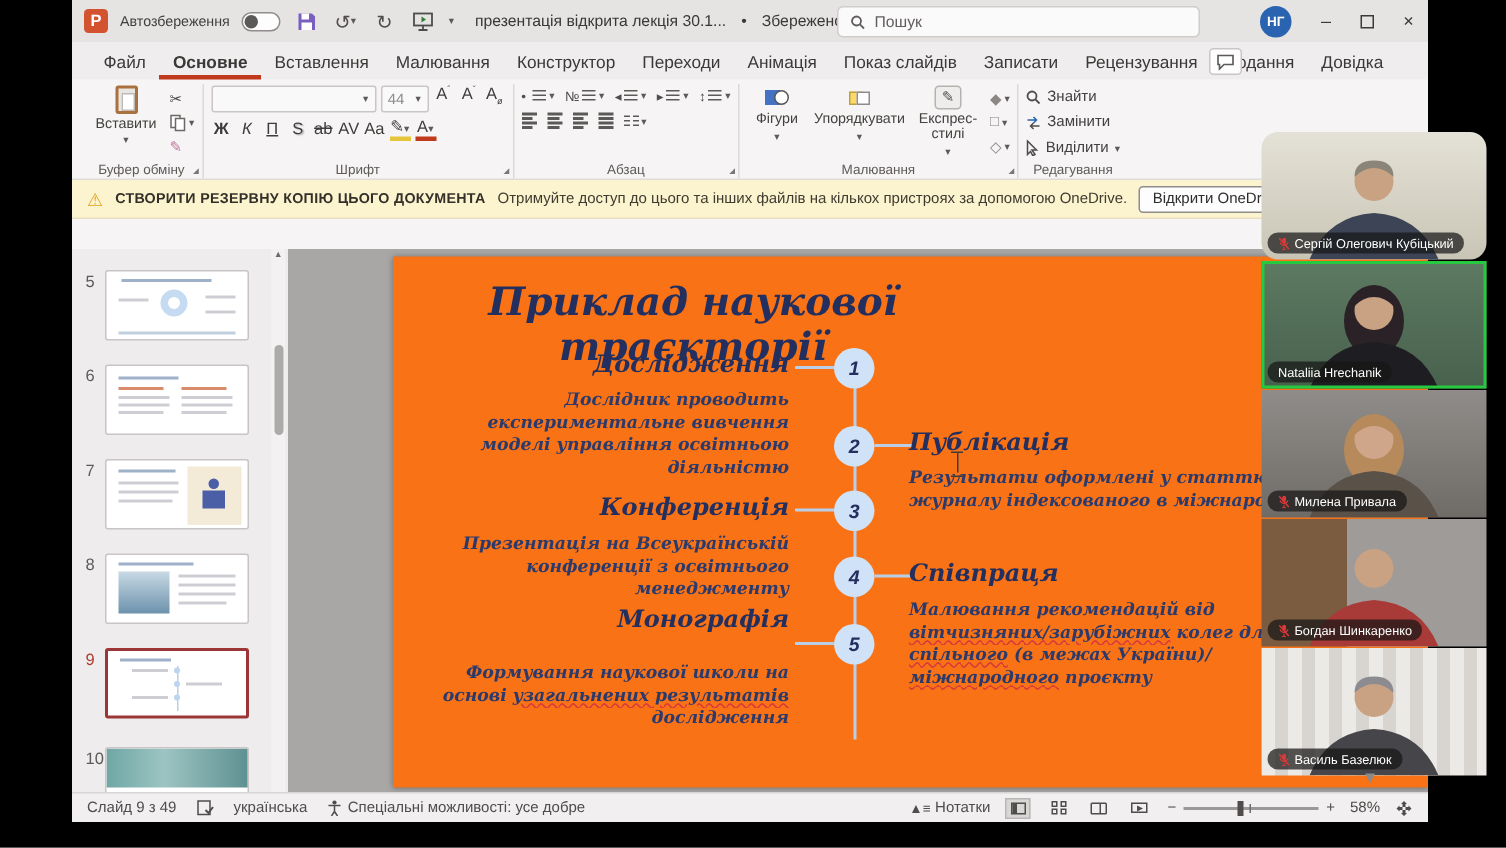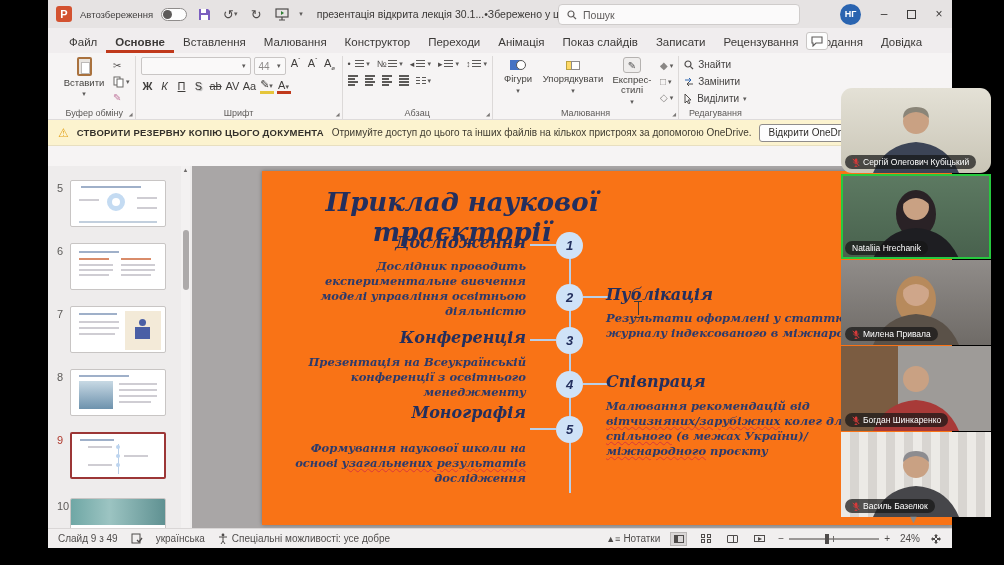--- a/index.html
+++ b/index.html
@@ -13,21 +13,21 @@
   .window{position:absolute;left:48px;top:0;width:904px;height:548px;background:#f6f4f4;}
 
   
   .titlebar{position:relative;height:28px;background:#e6e3e3;display:flex;align-items:center;padding-left:8px;gap:8px;font-size:10.5px;color:#3a3836;}
   .ppticon{width:16px;height:16px;border-radius:3px;background:#d35230;color:#fff;font-weight:bold;font-size:11px;display:flex;align-items:center;justify-content:center;}
   .autosave{font-size:9.5px;color:#413f3e;}
   .toggle{width:26px;height:13px;border-radius:7px;background:#fdfdfd;border:1px solid #8f8c8b;position:relative;}
   .toggle .knob{position:absolute;left:1px;top:1px;width:9px;height:9px;border-radius:50%;background:#5c5a59;}
   .tb-ic{width:18px;height:16px;display:flex;align-items:center;justify-content:center;color:#4f4c4b;font-size:13px;}
   .chev{font-size:7px;color:#5c5a59;}
-  .fname{display:flex;align-items:center;gap:0;margin-left:6px;white-space:nowrap;}
+  .fname{display:flex;align-items:center;gap:10px;margin-left:6px;white-space:nowrap;}
   .searchbox{position:absolute;left:510px;top:4px;width:242px;height:21px;background:#fbfafa;border:1px solid #cfcccb;border-radius:4px;display:flex;align-items:center;gap:6px;padding:0 8px;color:#605d5c;font-size:10.5px;}
   .tb-right{position:absolute;right:6px;top:0;height:28px;display:flex;align-items:center;gap:16px;}
   .avatar{width:21px;height:21px;border-radius:50%;background:var(--avatar-blue);color:#fff;font-size:9px;font-weight:bold;display:flex;align-items:center;justify-content:center;}
   .wbtn{color:#3c3a39;font-size:12px;width:14px;text-align:center;}
   .restore{width:9px;height:9px;border:1px solid #3c3a39;}
 
   
   .tabrow{position:relative;height:25px;background:#f0edee;display:flex;align-items:flex-end;padding-left:12px;}
   .rtab{font-size:11.5px;color:#3b3937;padding:4px 9px 5px;white-space:nowrap;}
   .rtab.active{font-weight:bold;border-bottom:3px solid var(--accent-red);padding-bottom:2px;}
@@ -556,21 +556,21 @@
             <span class="v-show"></span>
           </span>
         <div class="zslider">
           <span>−</span>
           <div class="ztrack">
               <div class="zmid"></div>
               <div class="zthumb"></div>
             </div>
           <span>+</span>
         </div>
-        <span>24%</span>
+        <span>58%</span>
         <svg width="12" height="12" viewBox="0 0 12 12">
             <path d="M6 1l2 2H7v2H5V3H4zM6 11l2-2H7V7H5v2H4zM1 6l2-2v1h2v2H3v1zM11 6L9 4v1H7v2h2v1z" fill="#4f4c4b"></path>
           </svg>
       </div>
     </div>
   </div>
 
   <div id="vpanel">
       <div class="vtile" style="top: 88px; background: linear-gradient(rgb(228, 225, 214), rgb(201, 197, 182)); border-radius: 11px;"><svg width="150" height="85" viewBox="0 0 150 85">
 

